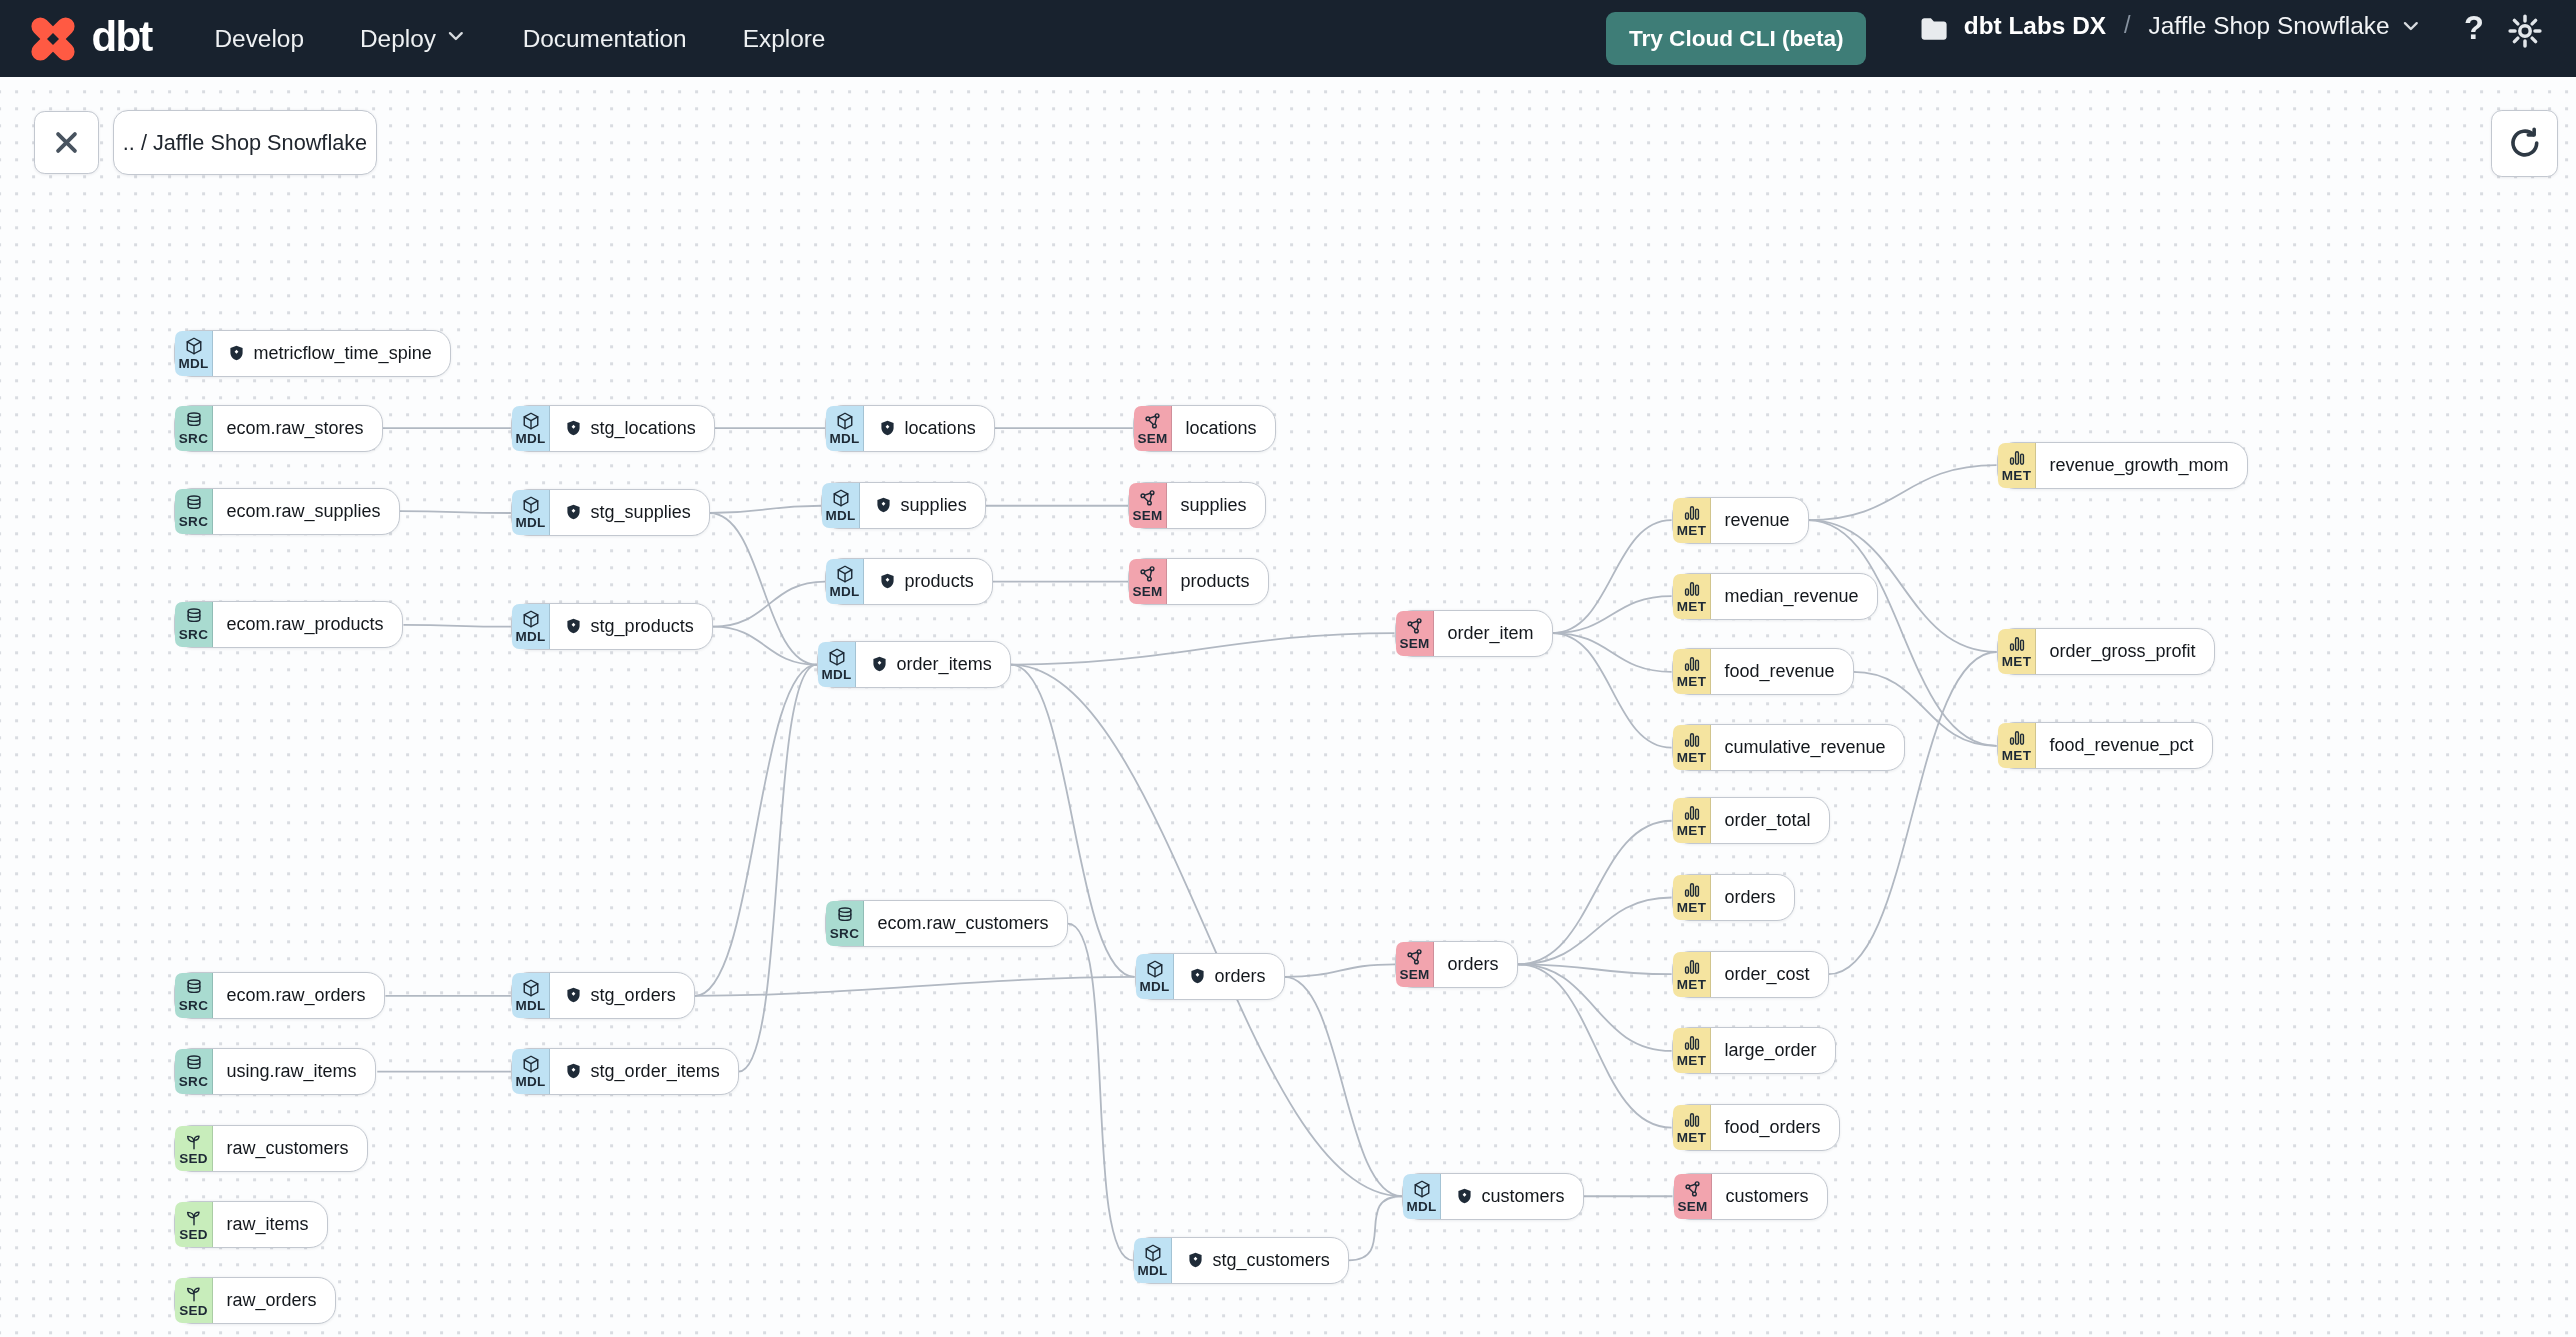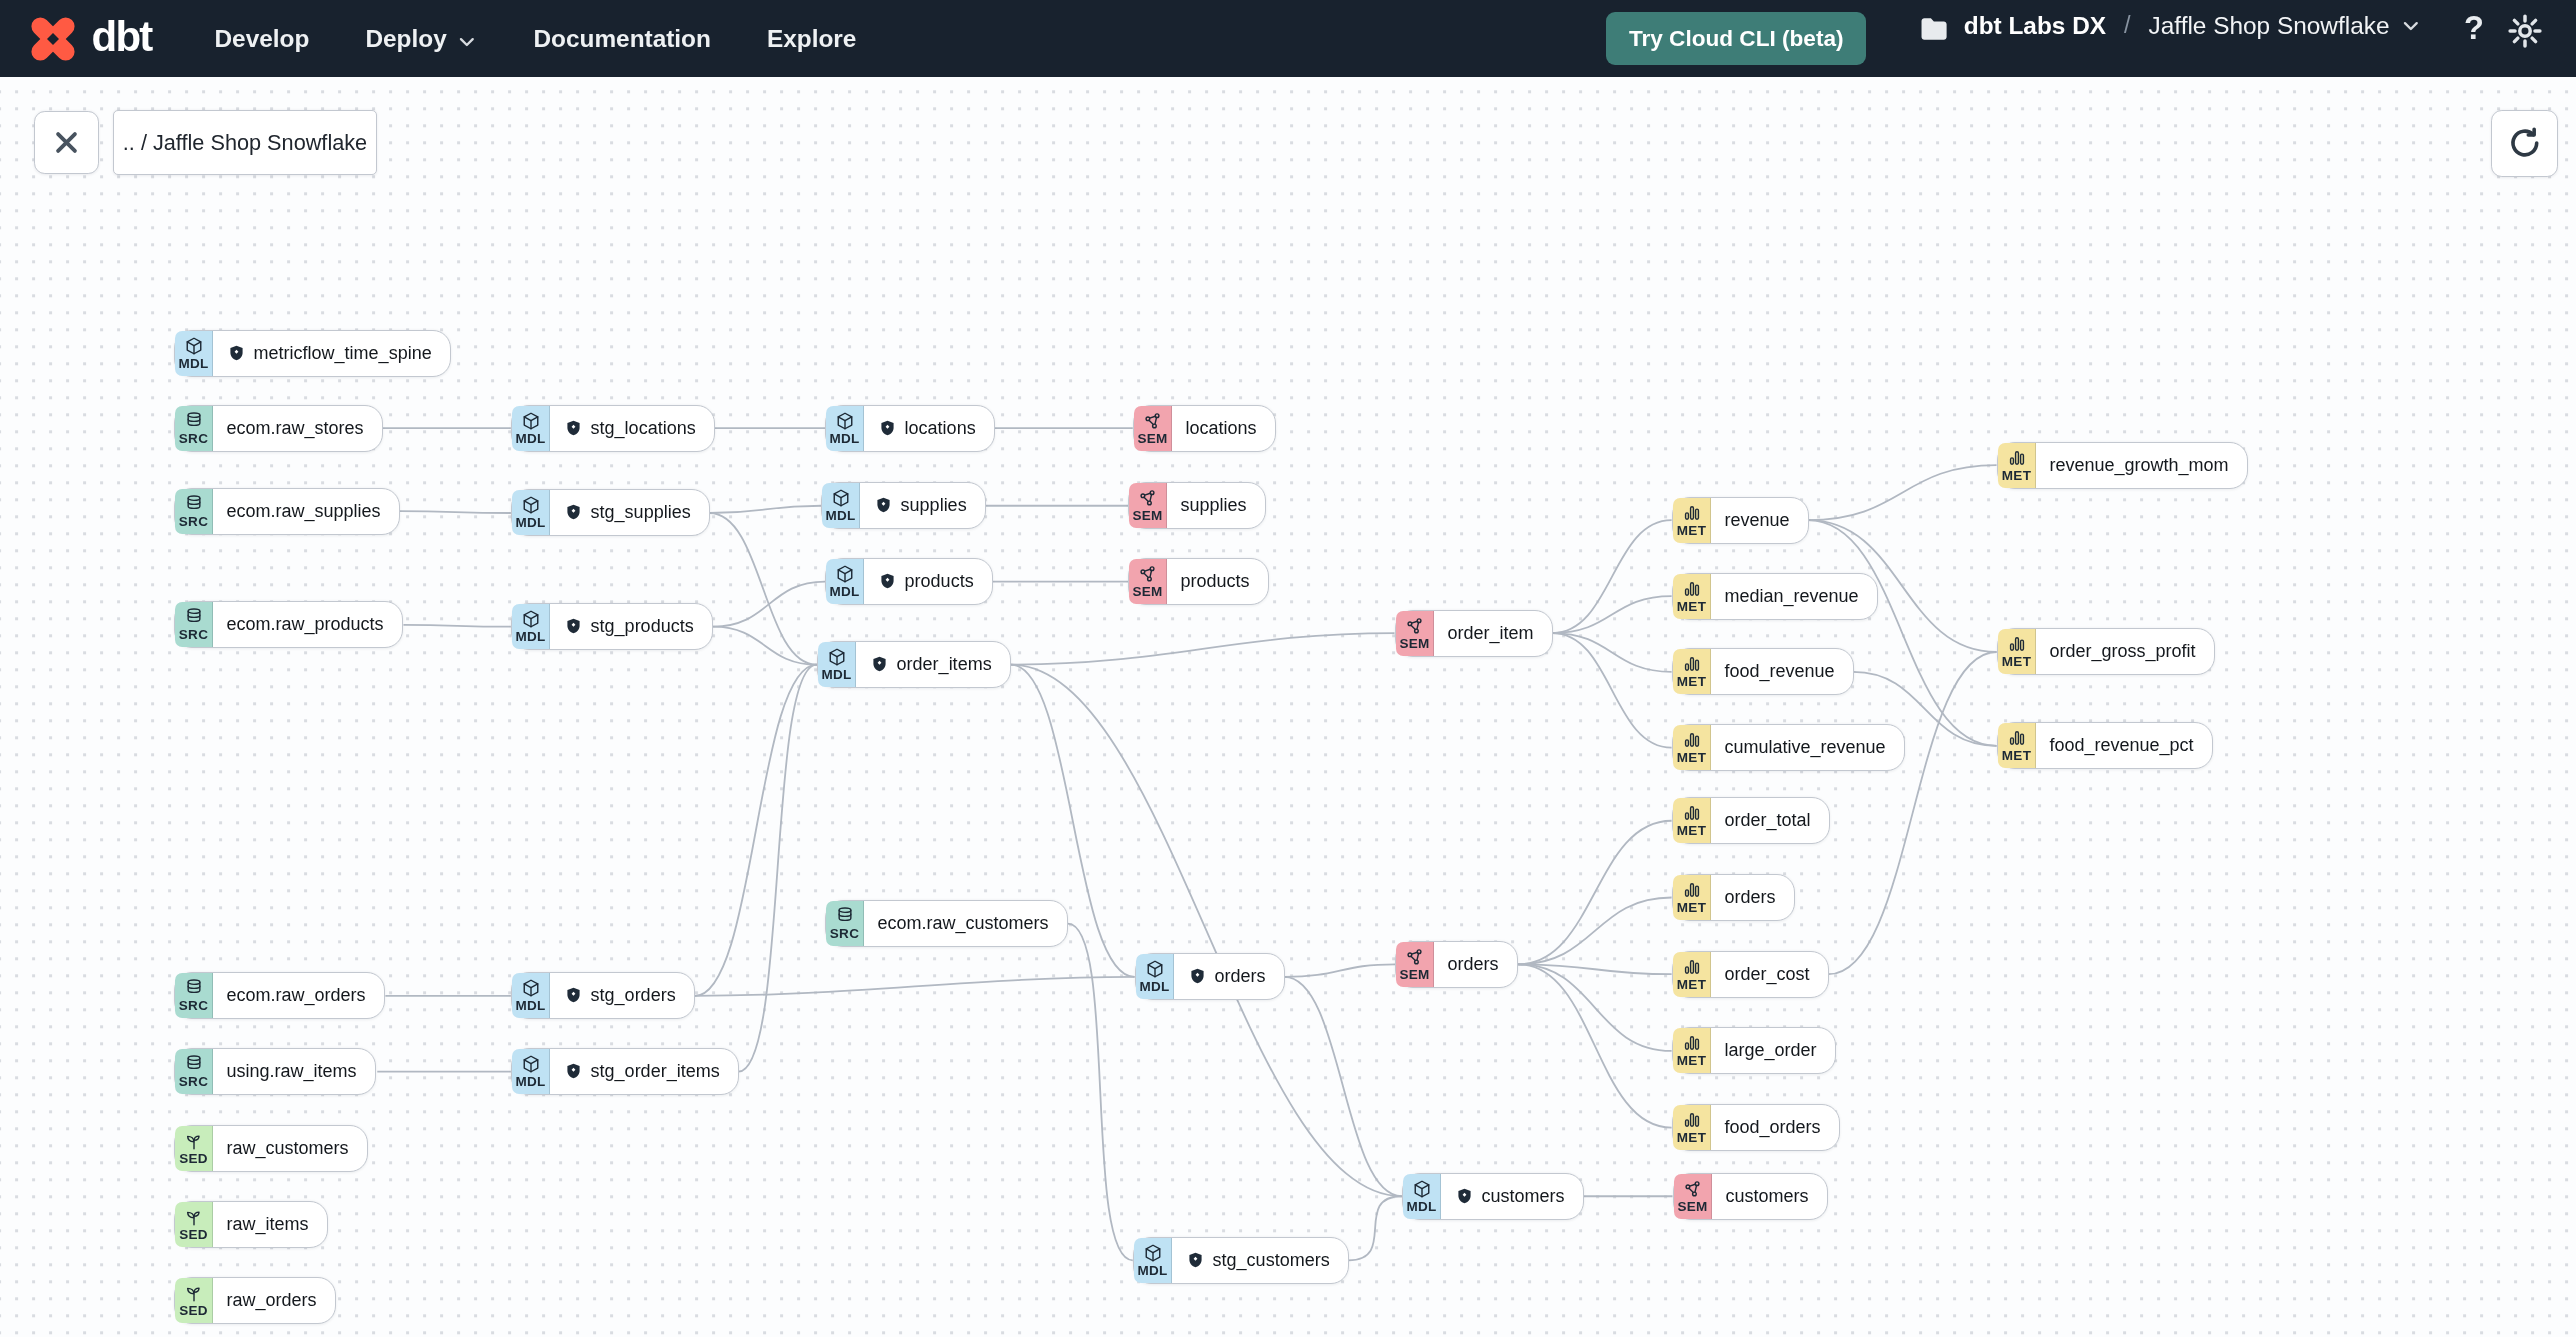--- a/index.html
+++ b/index.html
@@ -9,21 +9,21 @@
   *{box-sizing:border-box}
   body{margin:0;font-family:"Liberation Sans",sans-serif;background:#fff}
   .page{position:relative;width:2576px;height:1338px;overflow:hidden;background:#f97316}
 
   
   .topbar{height:77px;background:var(--header-bg);display:flex;align-items:center;padding:0 32.5px 0 27px}
   .brand{display:flex;align-items:center;gap:12.6px}
   .logo-svg{width:52px;height:52px;display:block}
   .wordmark{color:#fff;font-size:42px;font-weight:700;letter-spacing:-1.8px;line-height:1;transform:translateY(-1.8px)}
   .main-nav{display:flex;gap:56px;margin-left:63px}
-  .nav-item{color:#eef1f3;font-size:24.4px;font-weight:700;display:flex;align-items:flex-end;gap:9px;cursor:pointer;background:none;border:none;font-family:inherit;padding:0}
+  .nav-item{color:#eef1f3;font-size:24.4px;font-weight:400;display:flex;align-items:flex-start;gap:9px;cursor:pointer;background:none;border:none;font-family:inherit;padding:0}
   .nav-caret svg,.proj-caret svg{width:21.7px;height:21.7px;display:block}
   .topbar-right{margin-left:auto;display:flex;align-items:flex-start}
   .cli-btn{background:var(--teal);color:#fff;border:none;border-radius:9px;font-size:22.6px;font-weight:600;padding:13.5px 22.6px;font-family:inherit;cursor:pointer}
   .folder-wrap{margin-left:51px;width:34px;height:34px}
   .account{color:#fff;font-size:24.4px;font-weight:700;margin-left:12.6px;white-space:nowrap}
   .sep{color:#8793a0;font-size:23.5px;margin:0 18px}
   .project{display:flex;align-items:center;gap:10.8px;background:none;border:none;color:#f2f4f6;font-size:24.4px;font-weight:400;font-family:inherit;cursor:pointer;white-space:nowrap;padding:0}
   .help-btn{font-size:32.5px;color:#e9edf0;font-weight:700;margin-left:42px;background:none;border:none;font-family:inherit;cursor:pointer;line-height:1;padding:0}
   .gear-btn{margin-left:21.7px;background:none;border:none;padding:0;cursor:pointer;width:38px;height:38px}
 
@@ -32,21 +32,21 @@
     background-image:radial-gradient(circle,var(--dot) 1.6px,transparent 1.7px);
     background-size:17px 17px;background-position:8.1px 6.3px}
   #edges{position:absolute;left:0;top:0;z-index:1}
   #edges path{stroke:var(--edge);stroke-width:2;fill:none}
 
   
   .card{position:absolute;background:#fff;border:1.4px solid var(--card-border);border-radius:10.8px;
     box-shadow:0 0.9px 2.7px rgba(20,30,45,.08);z-index:5}
   .close-card{left:34px;top:34px;width:65px;height:63px;display:flex;align-items:center;justify-content:center;cursor:pointer}
   .close-card svg{width:31px;height:31px}
-  .crumb-card{left:113px;top:33px;width:264px;height:65px;display:flex;align-items:center;justify-content:center;font-size:21.7px;color:#20262e;border-radius:5px}
+  .crumb-card{left:113px;top:33px;width:264px;height:65px;display:flex;align-items:center;justify-content:center;font-size:21.7px;color:#20262e;border-radius:15px}
   .search-card{left:1352px;top:32.5px;width:1123px;height:67px;border-radius:12.6px;display:flex;align-items:center;padding:0 18px;gap:14.4px}
   .search-card svg.mag{width:31px;height:31px;flex:none}
   .search-card input{flex:1;border:none;outline:none;font-size:23.5px;font-family:inherit;color:#222;background:transparent}
   .search-card input::placeholder{color:#4c5661;opacity:1}
   .info-badge{width:32.5px;height:32.5px;border-radius:50%;background:#3c4854;color:#fff;display:flex;align-items:center;justify-content:center;
     font-size:21.7px;font-weight:700;font-family:"Liberation Serif",serif;font-style:italic;flex:none;cursor:pointer}
   .refresh-card{left:2491px;top:32.5px;width:67px;height:67px;display:flex;align-items:center;justify-content:center;cursor:pointer}
   .refresh-card svg{width:36px;height:36px}
 
   

